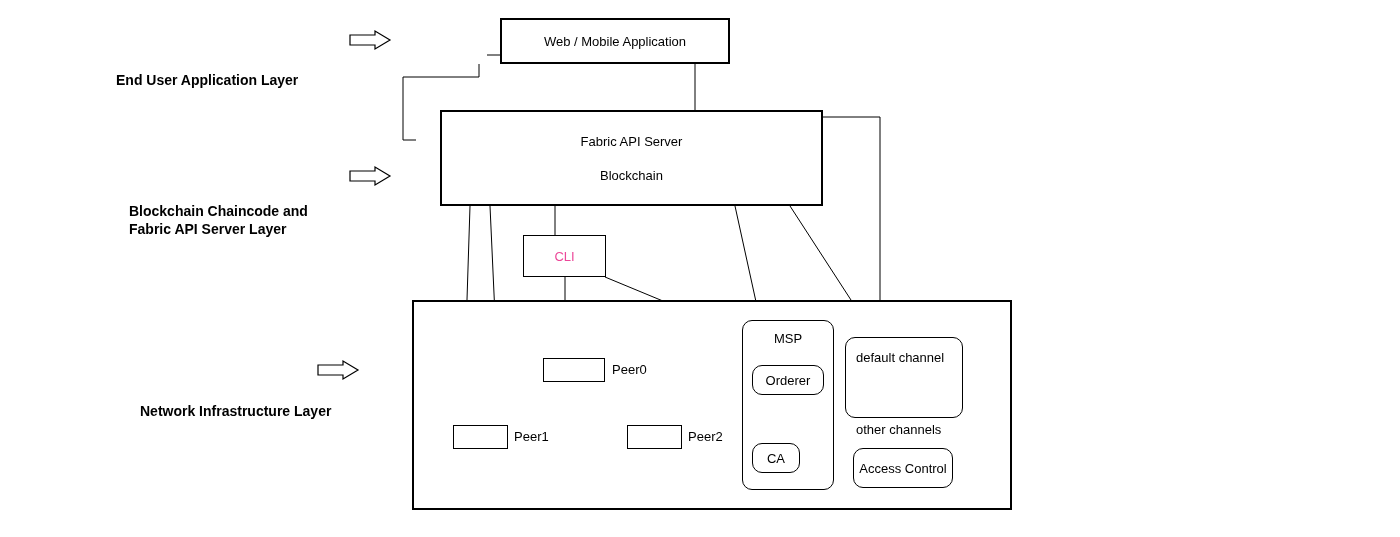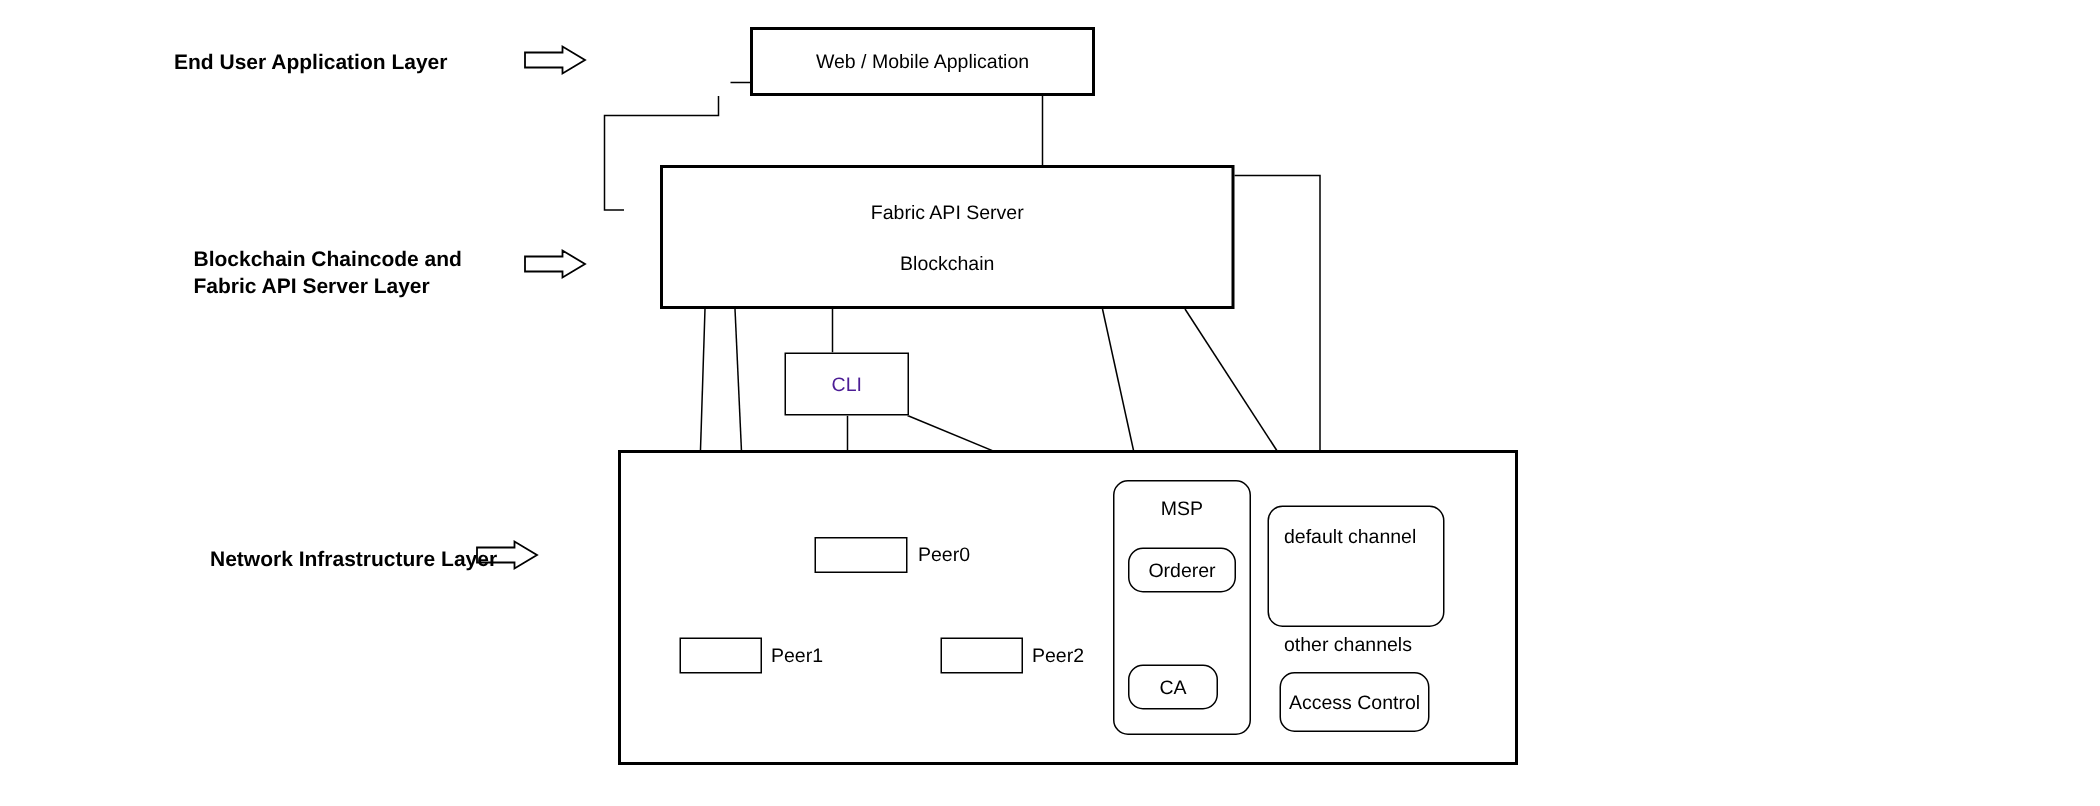--- a/index.html
+++ b/index.html
@@ -11,20 +11,21 @@
     font-family: Arial, Helvetica, sans-serif;
     color: #000000;
     position: relative;
     overflow: hidden;
   }
   .layer-label {
     position: absolute;
     font-weight: bold;
     font-size: 14px;
     line-height: 1.3;
+    margin-top: 39px;
   }
   .box {
     position: absolute;
     background: #ffffff;
     border: 1.5px solid #000;
     box-sizing: border-box;
   }
   .box-thick { border-width: 2px; margin-left: 24px; }
   .box-label {
     position: absolute;
@@ -96,21 +97,21 @@
 <div class="box box-thick" style="left:476px; top:18px; width:230px; height:46px; z-index:1;">
   <div class="box-label" style="left:50%; top:50%; transform:translate(-50%,-50%);">Web / Mobile Application</div>
 </div>
 
 <div class="box box-thick" style="left:416px; top:110px; width:383px; height:96px; z-index:1;">
   <div class="box-label" style="left:50%; top:22px; transform:translateX(-50%);">Fabric API Server</div>
   <div class="box-label" style="left:50%; top:56px; transform:translateX(-50%);">Blockchain</div>
 </div>
 
 <div class="box" style="left:523px; top:235px; width:83px; height:42px; z-index:1;">
-  <div class="box-label" style="left:50%; top:50%; transform:translate(-50%,-50%); color:#4c1d95;">CLI</div>
+  <div class="box-label" style="left:50%; top:50%; transform:translate(-50%,-50%); color:#ec4899;">CLI</div>
 </div>
 
 <div class="box box-thick" style="left:388px; top:300px; width:600px; height:210px; z-index:1;"></div>
 
 <div class="box" style="left:543px; top:358px; width:62px; height:24px; z-index:2;"></div>
 <div class="box-label" style="left:612px; top:362px; z-index:2;">Peer0</div>
 
 <div class="box" style="left:453px; top:425px; width:55px; height:24px; z-index:2;"></div>
 <div class="box-label" style="left:514px; top:429px; z-index:2;">Peer1</div>
 
@@ -118,21 +119,21 @@
 <div class="box-label" style="left:688px; top:429px; z-index:2;">Peer2</div>
 
 <div class="box round" style="left:742px; top:320px; width:92px; height:170px; z-index:2;padding-left:16px;">
   <div class="box-label" style="left:50%; top:10px; transform:translateX(-50%);">MSP</div>
 </div>
 
 <div class="box round" style="left:752px; top:365px; width:72px; height:30px; z-index:3;padding-left:44px;">
   <div class="box-label" style="left:50%; top:50%; transform:translate(-50%,-50%);">Orderer</div>
 </div>
 
-<div class="box round" style="left:752px; top:443px; width:60px; height:30px; z-index:3;">
+<div class="box round" style="left:752px; top:443px; width:48px; height:30px; z-index:3;">
   <div class="box-label" style="left:50%; top:50%; transform:translate(-50%,-50%);">CA</div>
 </div>
 
 <div class="box round" style="left:845px; top:337px; width:118px; height:81px; z-index:2;">
   <div class="box-label" style="left:10px; top:12px;">default channel</div>
   <div class="box-label" style="left:10px; top:44px;margin-top:40px;">other channels</div>
 </div>
 
 <div class="box round" style="left:853px; top:448px; width:100px; height:40px; z-index:2;">
   <div class="box-label" style="left:50%; top:50%; transform:translate(-50%,-50%);">Access Control</div>

